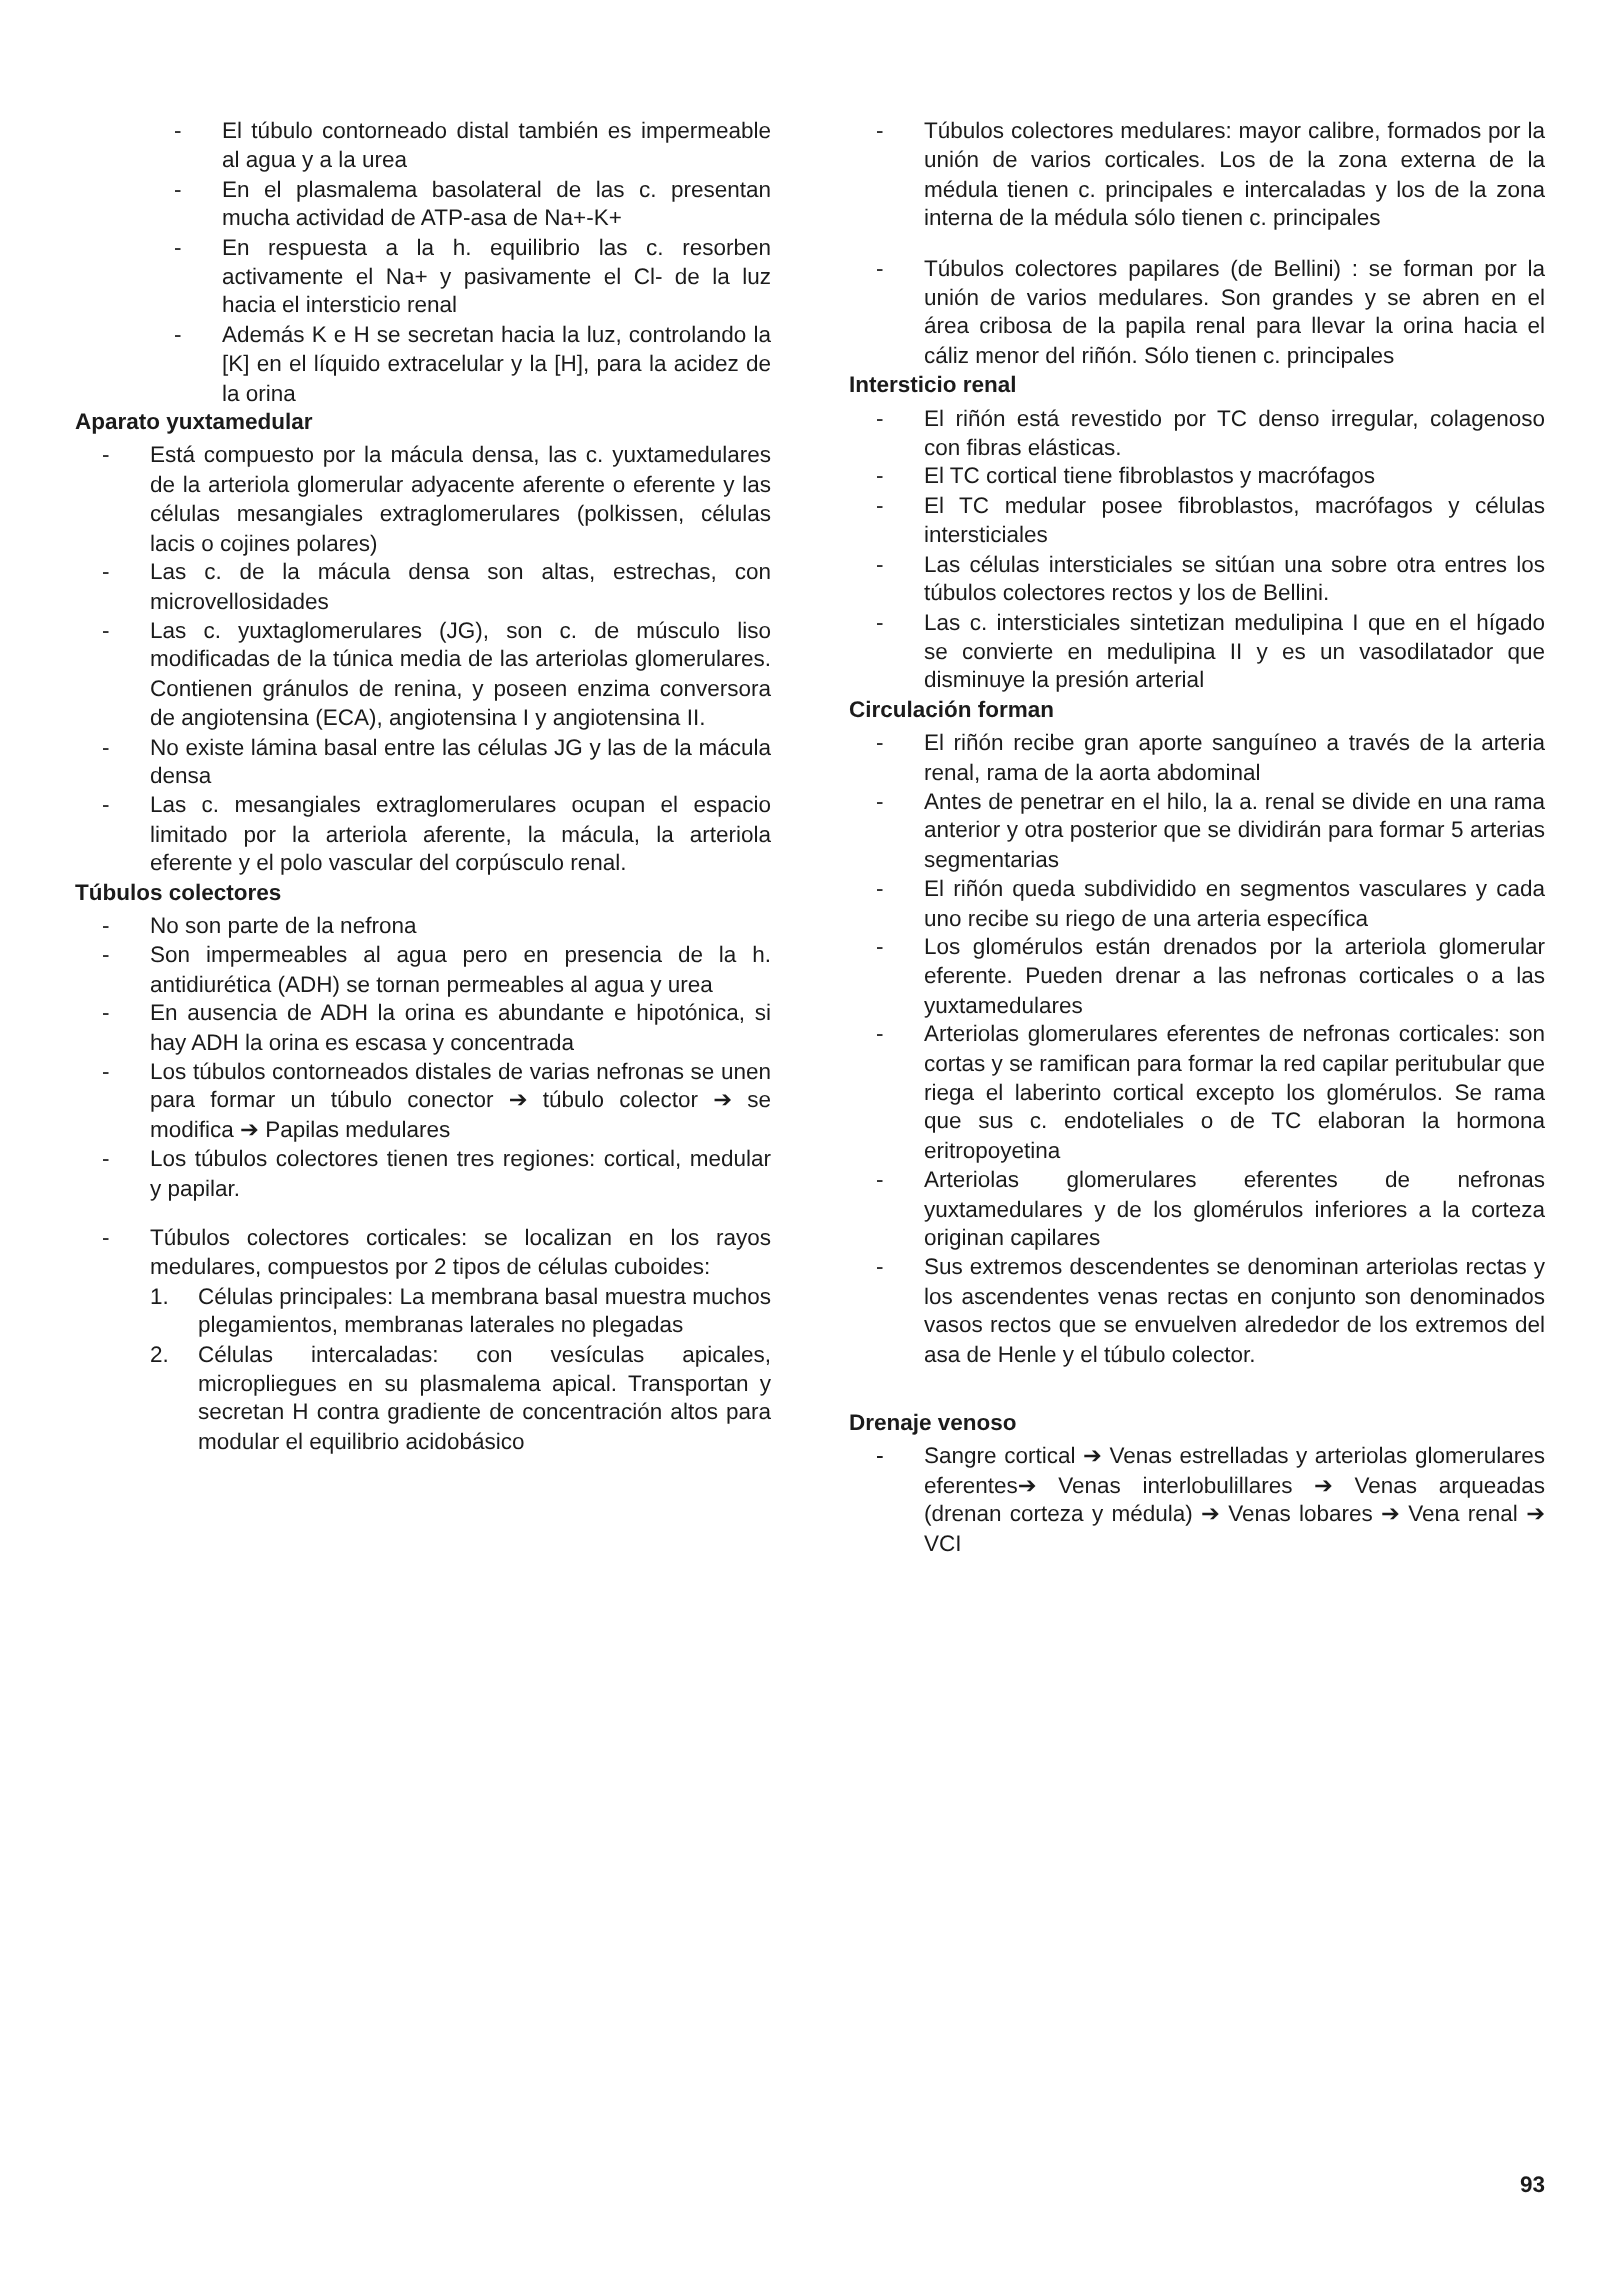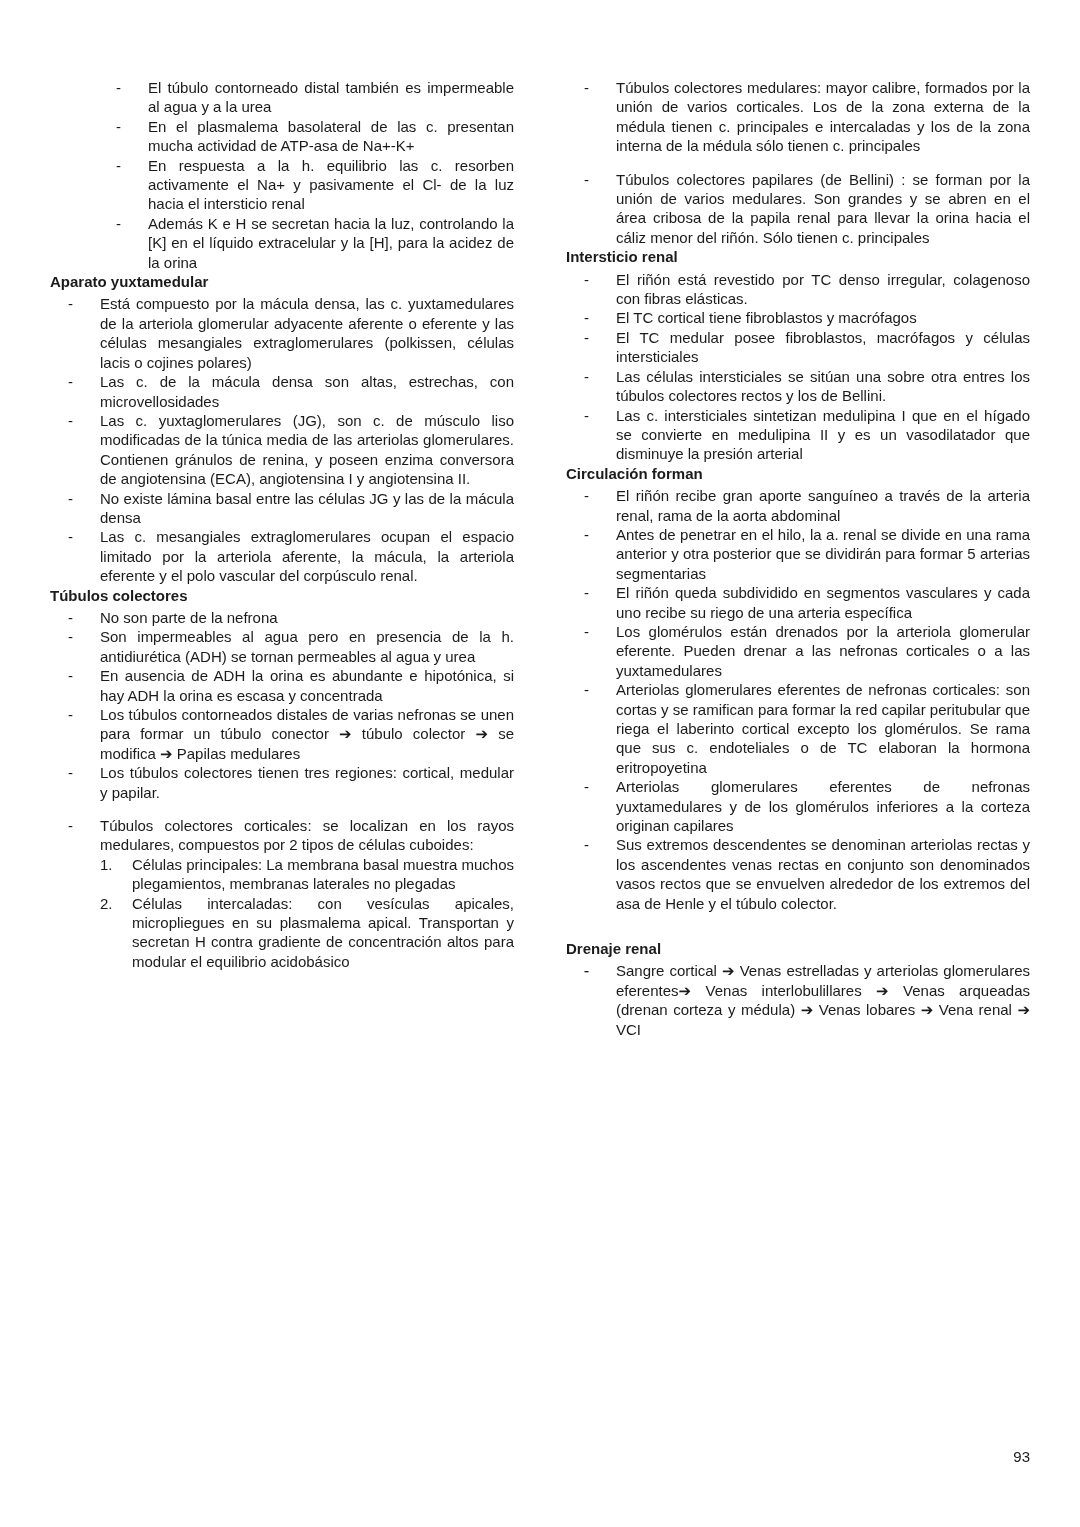--- a/index.html
+++ b/index.html
@@ -45,21 +45,21 @@
   .item.deep .marker { left: 66px; }
   .item.num { padding-left: 82px; }
   .item.num .marker { left: 50px; }
   .b { font-weight: normal; }
   .gap { width: 100%; }
   .page-number {
     position: absolute;
     right: 50px;
     bottom: 62px;
     font-size: 15px;
-    font-weight: normal;
+    font-weight: bold;
   }
 </style>
 </head>
 <body>
 
 <div class="page">
   <div class="content">
     <div class="col">
         <div class="item deep"><span class="marker">-</span><span><span>El túbulo contorneado distal también es </span><span class="b">impermeable</span><span> al agua y a la urea</span></span></div>
         <div class="item deep"><span class="marker">-</span><span><span>En el plasmalema basolateral de las c. presentan mucha actividad de ATP-asa de Na+-K+</span></span></div>
@@ -94,19 +94,19 @@
         <div class="item"><span class="marker">-</span><span><span>Las c. intersticiales sintetizan </span><span class="b">medulipina I</span><span> que en el hígado se convierte en </span><span class="b">medulipina II</span><span> y es un vasodilatador que disminuye la presión arterial</span></span></div>
         <div class="heading">Circulación forman</div>
         <div class="item"><span class="marker">-</span><span><span>El riñón recibe gran aporte sanguíneo a través de la </span><span class="b">arteria renal</span><span>, rama de la aorta abdominal</span></span></div>
         <div class="item"><span class="marker">-</span><span><span>Antes de penetrar en el hilo, la a. renal se divide en una rama anterior y otra posterior que se dividirán para formar 5 </span><span class="b">arterias segmentarias</span></span></div>
         <div class="item"><span class="marker">-</span><span><span>El riñón queda subdividido en segmentos vasculares y cada uno recibe su riego de una arteria específica</span></span></div>
         <div class="item"><span class="marker">-</span><span><span>Los glomérulos están drenados por la </span><span class="b">arteriola glomerular eferente</span><span>. Pueden drenar a las nefronas corticales o a las yuxtamedulares</span></span></div>
         <div class="item"><span class="marker">-</span><span><span>Arteriolas glomerulares eferentes de nefronas corticales: son cortas y se ramifican para formar la </span><span class="b">red capilar peritubular</span><span> que riega el laberinto cortical excepto los glomérulos.  Se rama que sus c. endoteliales o de TC elaboran la hormona </span><span class="b">eritropoyetina</span></span></div>
         <div class="item"><span class="marker">-</span><span><span>Arteriolas glomerulares eferentes de nefronas yuxtamedulares y de los glomérulos inferiores a la corteza originan capilares</span></span></div>
         <div class="item"><span class="marker">-</span><span><span>Sus extremos descendentes se denominan </span><span class="b">arteriolas rectas</span><span> y los ascendentes </span><span class="b">venas rectas</span><span> en conjunto son denominados </span><span class="b">vasos rectos</span><span> que se envuelven alrededor de los extremos del asa de Henle y el túbulo colector.</span></span></div>
         <div class="gap" style="height: 26px;"></div>
-        <div class="heading">Drenaje renal</div>
+        <div class="heading">Drenaje venoso</div>
         <div class="item"><span class="marker">-</span></div>
         <div class="item"><span class="marker">-</span><span><span>Sangre cortical </span><span class="b">➔</span><span> </span><span class="b">Venas estrelladas</span><span> y arteriolas glomerulares eferentes</span><span class="b">➔</span><span> </span><span class="b">Venas</span><span> interlobulillares </span><span class="b">➔</span><span> </span><span class="b">Venas arqueadas</span><span> (drenan corteza y médula) </span><span class="b">➔</span><span> </span><span class="b">Venas lobares</span><span> </span><span class="b">➔</span><span> </span><span class="b">Vena renal</span><span> </span><span class="b">➔</span><span> VCI</span></span></div>
       </div>
   </div>
   <div class="page-number">93</div>
 </div>
 
 </body></html>

